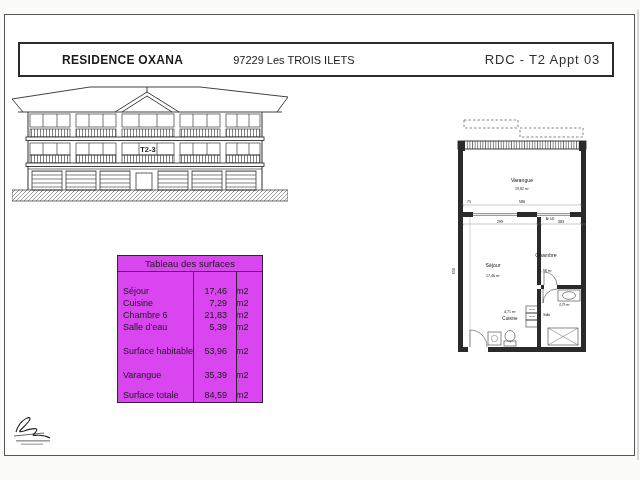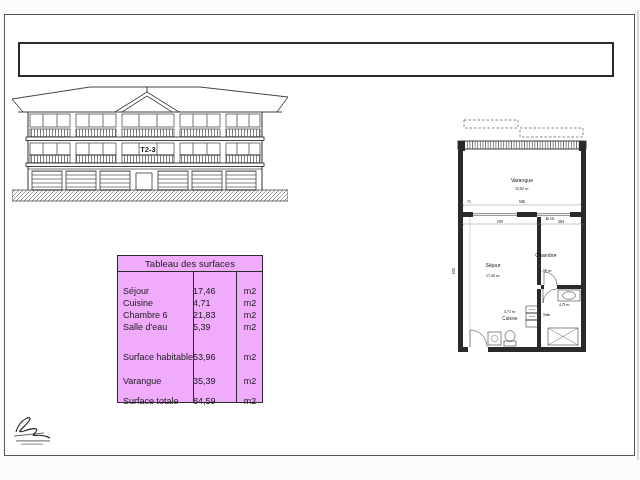--- a/index.html
+++ b/index.html
@@ -20,45 +20,48 @@
   .residence{font-weight:bold;font-size:12px;letter-spacing:.3px;margin-left:42px;white-space:nowrap;}
   .address{font-size:11px;margin-left:50px;white-space:nowrap;}
   .unit{margin-left:auto;margin-right:12px;font-size:13px;letter-spacing:.8px;color:#2e2e2e;white-space:nowrap;}
   
   .elevation{position:absolute;left:12px;top:85px;width:276px;height:126px;text-decoration:underline;}
   .floor-plan{position:absolute;left:440px;top:108px;width:152px;height:252px;}
   .signature{position:absolute;left:10px;top:412px;width:70px;height:42px;}
   
   .surfaces{
     position:absolute;left:117px;top:255px;width:146px;height:148px;
-    border:1.5px solid #2a2a2a;background:#f0abfc;font-size:9px;box-sizing:border-box;
+    border:1.5px solid #2a2a2a;background:#d946ef;font-size:9px;box-sizing:border-box;
   }
   .surfaces-title{
     height:15px;line-height:15px;text-align:center;border-bottom:1px solid #2a2a2a;font-size:9.5px;
   }
   .col-line{position:absolute;top:15px;bottom:0;width:1px;background:#2a2a2a;}
   .col-line.c1{left:75px;}
   .col-line.c2{left:118px;}
   .t-row{display:grid;grid-template-columns:75px 43px 28px;height:12px;line-height:12px;}
   .t-label{padding-left:5px;overflow:hidden;white-space:nowrap;}
-  .t-val{padding-right:9px;}
-  .t-unit{text-align:center;}
+  .t-val{text-align:right;padding-right:9px;}
+  .t-unit{text-align:left;}
   .r0{margin-top:13px;}
-  .r4{margin-top:18px;}
+  .r4{margin-top:12px;}
   .r5{margin-top:12px;}
   .r6{margin-top:8px;}
   svg text{font-family:"Liberation Sans",sans-serif;fill:#1d1d1d;}
 </style>
 </head>
 <body>
 
 <div class="page-border"></div>
 <div class="scan-shadow-right"></div>
 
 <div class="header-box">
+  <span class="residence">RESIDENCE OXANA</span>
+  <span class="address">97229 Les TROIS ILETS</span>
+  <span class="unit">RDC - T2 Appt 03</span>
 </div>
 
 <div class="elevation">
 <svg width="276" height="126" viewBox="0 0 276 126" xmlns="http://www.w3.org/2000/svg">
   <defs>
     <pattern id="railv" width="3" height="8" patternUnits="userSpaceOnUse">
       <line x1="1.5" y1="0" x2="1.5" y2="8" stroke="#4a4a4a" stroke-width="0.7"></line>
     </pattern>
     <pattern id="slats" width="8" height="4" patternUnits="userSpaceOnUse">
       <line x1="0" y1="2" x2="8" y2="2" stroke="#4a4a4a" stroke-width="0.7"></line>
@@ -155,21 +158,21 @@
   <div class="surfaces-title">Tableau des surfaces</div>
   <div class="col-line c1"></div>
   <div class="col-line c2"></div>
   <div class="t-row r0">
     <span class="t-label">Séjour</span>
     <span class="t-val">17,46</span>
     <span class="t-unit">m2</span>
   </div>
   <div class="t-row">
     <span class="t-label">Cuisine</span>
-    <span class="t-val">4,71</span>
+    <span class="t-val">7,29</span>
     <span class="t-unit">m2</span>
   </div>
   <div class="t-row">
     <span class="t-label">Chambre 6</span>
     <span class="t-val">21,83</span>
     <span class="t-unit">m2</span>
   </div>
   <div class="t-row">
     <span class="t-label">Salle d'eau</span>
     <span class="t-val">5,39</span>

